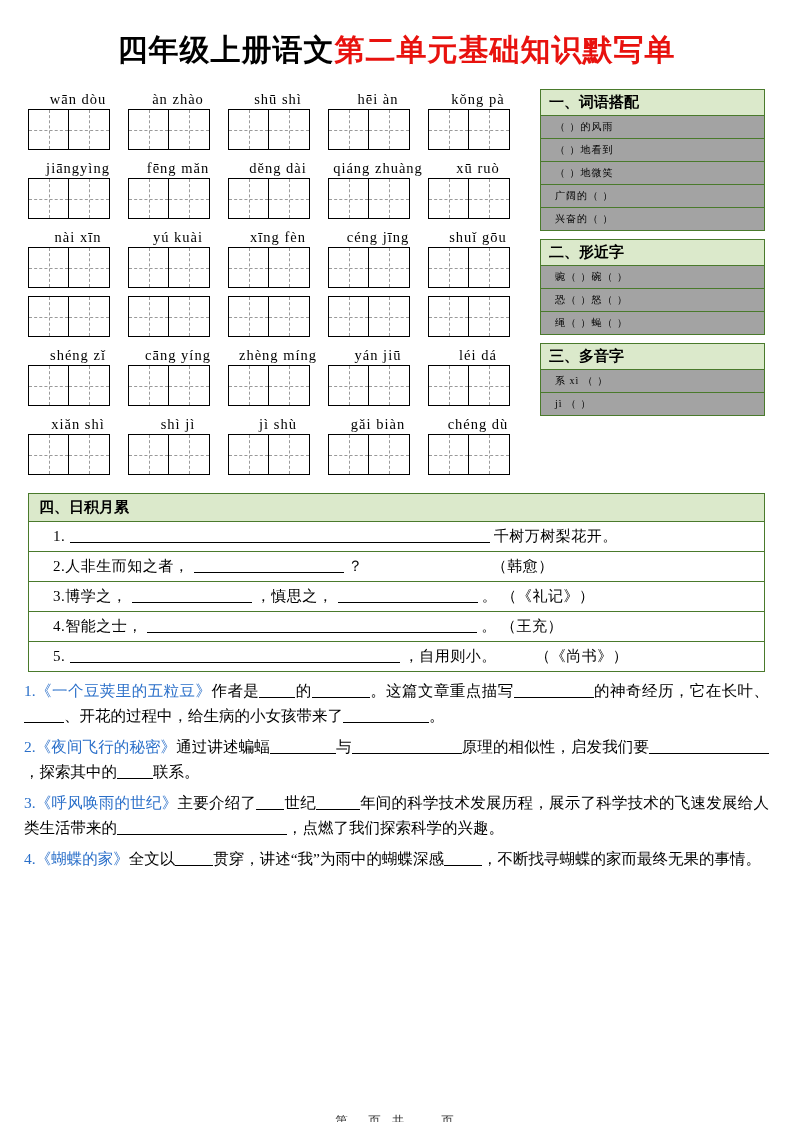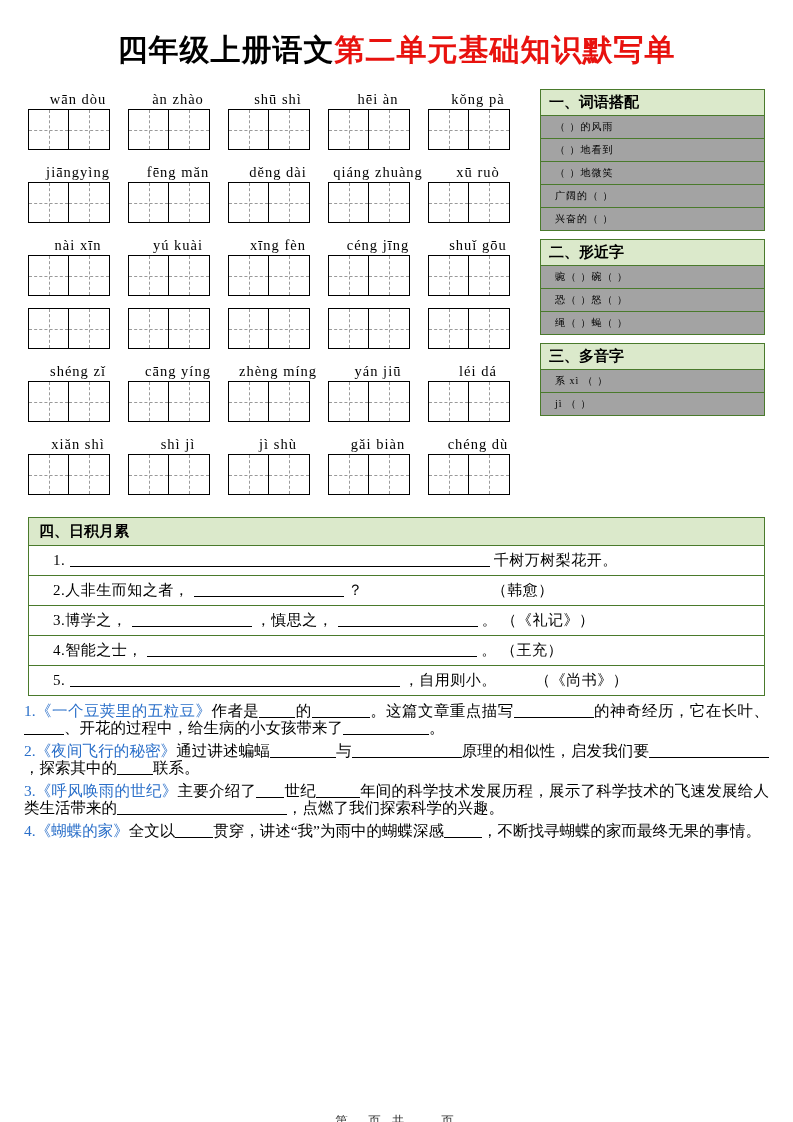--- a/index.html
+++ b/index.html
@@ -32,21 +32,21 @@
   
   .main{
     display:flex;
     margin:18px 28px 0 28px;
     align-items:flex-start;
   }
   .left-col{width:500px;}
   .right-col{width:230px;margin-left:12px;}
 
   
-  .word-row{margin-bottom:12px;}
+  .word-row{margin-bottom:4px;}
   .pinyin-line{
     display:flex;
   }
   .pinyin-cell{
     width:100px;
     text-align:center;
     font-size:14.5px;
     font-family:"Liberation Serif", serif;
     letter-spacing:1px;
     line-height:20px;
@@ -125,21 +125,21 @@
     display:inline-block;
     border-bottom:1px solid #000;
     height:15px;
     vertical-align:-2px;
   }
 
   
   .qblock{
     margin:6px 24px 0 24px;
     font-size:15.5px;
-    line-height:17px;
+    line-height:25px;
     color:#000;
     text-align:justify;
   }
   .qnum{color:#2a6fc9;}
   .ub{
     display:inline-block;
     border-bottom:1px solid #000;
     height:15px;
     vertical-align:-2px;
   }

